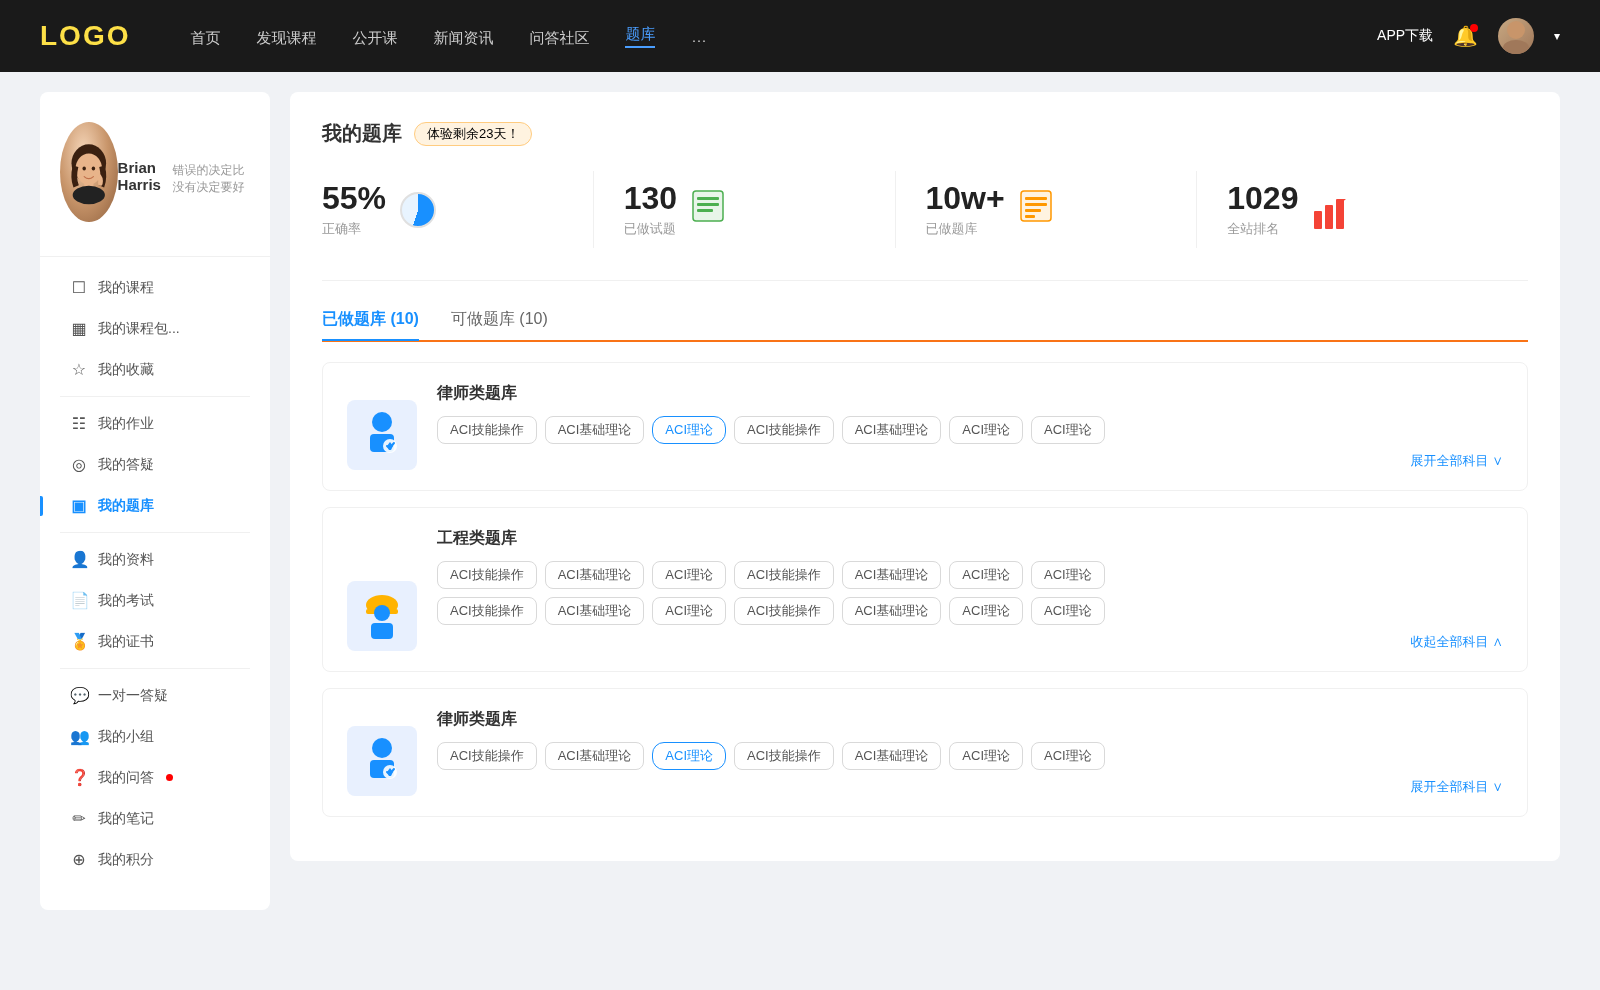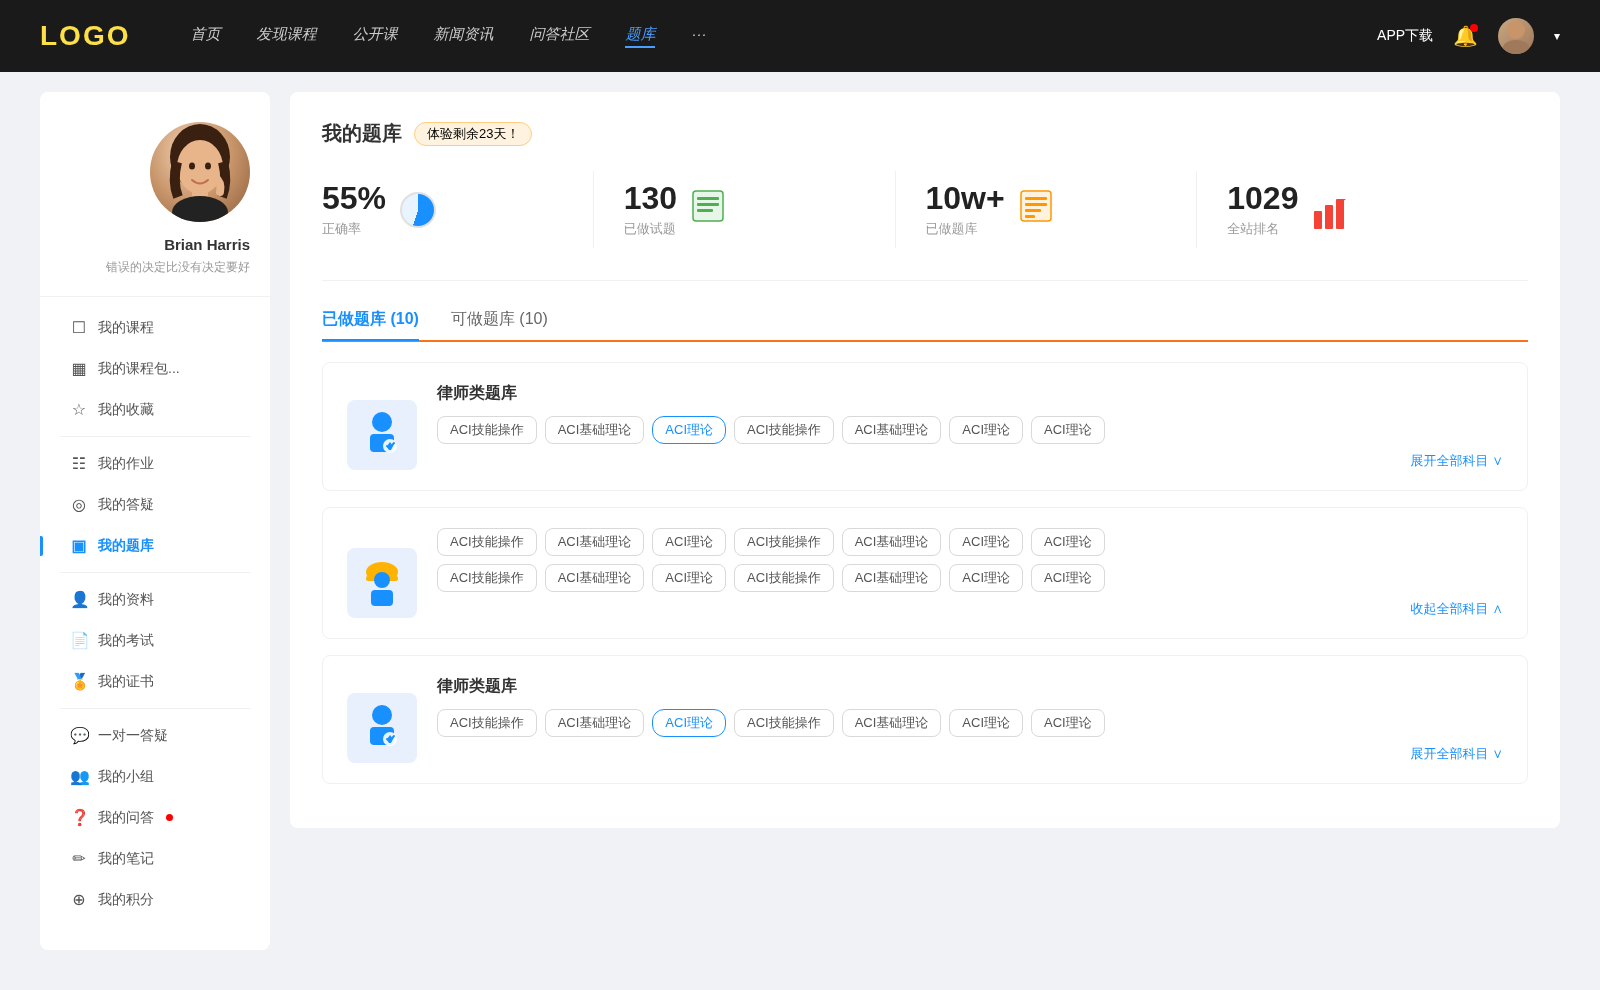--- a/index.html
+++ b/index.html
@@ -16,24 +16,23 @@
     }
     .nav-logo {
       color: #fde047;
       font-size: 28px;
       font-weight: bold;
       letter-spacing: 2px;
       margin-right: 60px;
     }
     .nav-links {
       display: flex;
-      align-items: flex-start;
+      align-items: flex-end;
       gap: 36px;
       flex: 1;
-      font-style: italic;
     }
     .nav-link {
       color: #ccc;
       font-size: 15px;
       cursor: pointer;
     }
     .nav-link.active {
       color: #4a9eff;
       border-bottom: 2px solid #4a9eff;
       padding-bottom: 2px;
@@ -90,22 +89,21 @@
     .sidebar {
       width: 230px;
       background: #fff;
       border-radius: 8px;
       padding: 30px 0 20px;
       flex-shrink: 0;
       align-self: flex-start;
     }
     .sidebar-profile {
       display: flex;
-      flex-direction: column;
-      align-items: flex-end;
+      align-items: center;
       padding: 0 20px 20px;
       border-bottom: 1px solid #f0f0f0;
     }
     .profile-avatar {
       width: 100px; height: 100px;
       border-radius: 50%;
       background: #e8e0d8;
       overflow: hidden;
       margin-bottom: 14px;
     }
@@ -548,20 +546,21 @@
 
             <ellipse cx="27" cy="16" rx="16" ry="10" fill="#ffb300"></ellipse>
             <rect x="11" y="20" width="32" height="5" rx="2" fill="#ffb300"></rect>
 
             <circle cx="27" cy="24" r="8" fill="#1890ff"></circle>
 
             <rect x="16" y="34" width="22" height="16" rx="4" fill="#1890ff"></rect>
           </svg>
         </div>
         <div class="bank-content">
+          <div class="bank-title">工程类题库</div>
           <div class="bank-tags">
             <span class="bank-tag">ACI技能操作</span>
             <span class="bank-tag">ACI基础理论</span>
             <span class="bank-tag">ACI理论</span>
             <span class="bank-tag">ACI技能操作</span>
             <span class="bank-tag">ACI基础理论</span>
             <span class="bank-tag">ACI理论</span>
             <span class="bank-tag">ACI理论</span>
           </div>
           <div class="bank-tags-row2">

